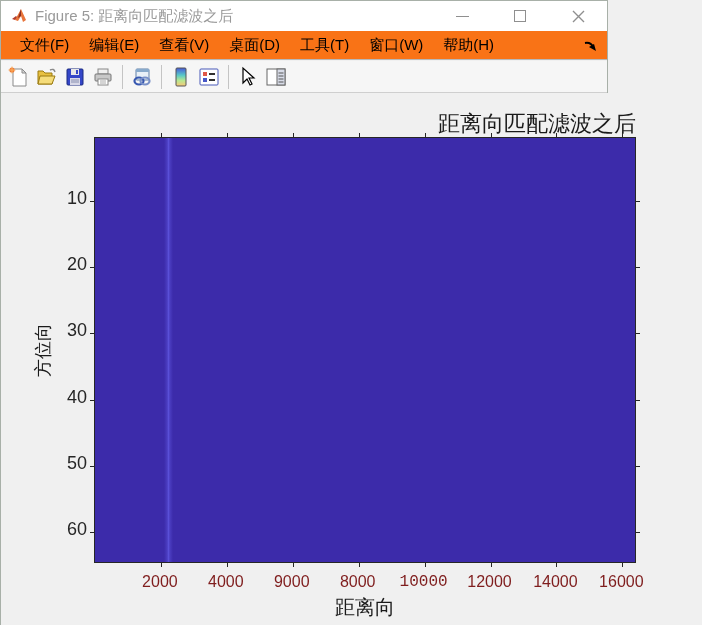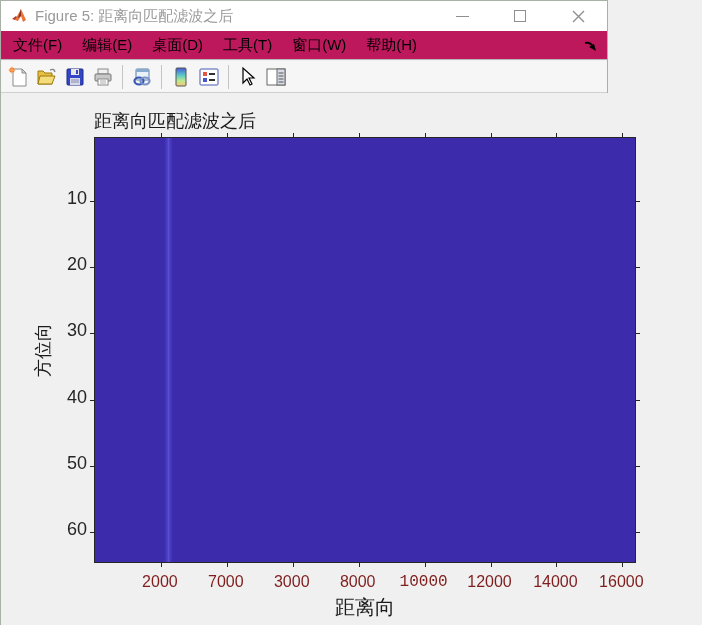--- a/index.html
+++ b/index.html
@@ -14,39 +14,39 @@
               background:#ffffff; display:flex; align-items:center; }
   .app-icon { width:17px; height:16px; margin-left:10px; }
   .title-text { margin-left:7px; font-size:15px; color:#9a9a9a; white-space:nowrap; }
   .win-controls { position:absolute; right:0; top:0; height:30px; display:flex; }
   .win-btn { width:58px; height:30px; display:flex; align-items:center; justify-content:center; cursor:pointer; }
   .min-glyph { width:13px; height:0; border-top:1px solid #8f8f8f; }
   .max-glyph { width:12px; height:12px; border:1px solid #8f8f8f; }
 
   
   .menubar { position:absolute; left:0; top:30px; width:100%; height:29px;
-             background:#be185d; display:flex; align-items:center;
-             border-bottom:1px solid #b8b8b8; padding-left:2px; }
+             background:#f97316; display:flex; align-items:center;
+             border-bottom:1px solid #b8b8b8; padding-left:9px; }
   .menu-item { font-size:15px; color:#000; padding:0 10px; height:100%;
                display:flex; align-items:center; cursor:default; }
   .dock-arrow { position:absolute; right:8px; top:7px; width:16px; height:16px; }
 
   
   .toolbar { position:absolute; left:0; top:60px; width:100%; height:32px;
              background:#f6f6f6; border-bottom:1px solid #cfcfcf;
              display:flex; align-items:center; padding-left:4px; }
   .tb-btn { width:28px; height:28px; display:flex; align-items:center; justify-content:center;
             cursor:pointer; border-radius:2px; }
   .tb-sep { width:1px; height:24px; background:#c4c4c4; margin:0 5px; }
 
   
   .canvas { position:absolute; left:0; top:92px; width:702px; height:532px; background:#f0f0f0; }
 
-  .plot-title { position:absolute; left:93px; top:16px; width:542px; text-align:left;
-                font-family:"DejaVu Serif", serif; font-size:18px; color:#1a1a1a; }
+  .plot-title { position:absolute; left:93px; top:16px; width:542px; text-align:right;
+                font-family:"DejaVu Serif", serif; font-size:22px; color:#1a1a1a; }
 
   .plot-area { position:absolute; left:93px; top:44px; width:542px; height:426px;
                border:1px solid #262626; overflow:visible; cursor:crosshair; }
   .plot-bg { position:absolute; left:0; top:0; width:100%; height:100%; }
   .bright-line { position:absolute; top:0; width:9px; height:100%;
                  background:linear-gradient(90deg, rgba(92,82,220,0) 0%, rgba(92,82,220,0.45) 35%,
                             #5a50d8 50%, rgba(92,82,220,0.45) 65%, rgba(92,82,220,0) 100%); }
 
   .tick { position:absolute; background:#262626; }
   .vtick { width:1px; height:4px; }
@@ -94,20 +94,23 @@
   </div>
 
   <div class="menubar">
     <div style="display:flex; height:100%;">
 
     <div class="menu-item">
           <span>文件(F)</span>
         </div>
         <div class="menu-item">
           <span>编辑(E)</span>
+        </div>
+        <div class="menu-item">
+          <span>查看(V)</span>
         </div>
         <div class="menu-item">
           <span>桌面(D)</span>
         </div>
         <div class="menu-item">
           <span>工具(T)</span>
         </div>
         <div class="menu-item">
           <span>窗口(W)</span>
         </div>
@@ -244,22 +247,22 @@
     <div class="y-tick-labels">
         <div class="yticklabel" style="top: 62.9375px;">10</div>
         <div class="yticklabel" style="top: 129.188px;">20</div>
         <div class="yticklabel" style="top: 195.438px;">30</div>
         <div class="yticklabel" style="top: 261.688px;">40</div>
         <div class="yticklabel" style="top: 327.938px;">50</div>
         <div class="yticklabel" style="top: 394.188px;">60</div>
       </div>
     <div class="x-tick-labels">
         <div class="xticklabel" style="left: 65.918px;">2000</div>
-        <div class="xticklabel" style="left: 131.836px;">7000</div>
-        <div class="xticklabel" style="left: 197.754px;">3000</div>
+        <div class="xticklabel" style="left: 131.836px;">4000</div>
+        <div class="xticklabel" style="left: 197.754px;">9000</div>
         <div class="xticklabel" style="left: 263.672px;">8000</div>
         <div class="xticklabel" style="left: 329.59px; font-family: Liberation Mono, monospace;">10000</div>
         <div class="xticklabel" style="left: 395.508px;">12000</div>
         <div class="xticklabel" style="left: 461.426px;">14000</div>
         <div class="xticklabel" style="left: 527.344px;">16000</div>
       </div>
 
     <div class="x-axis-label">距离向</div>
   </div>
 

